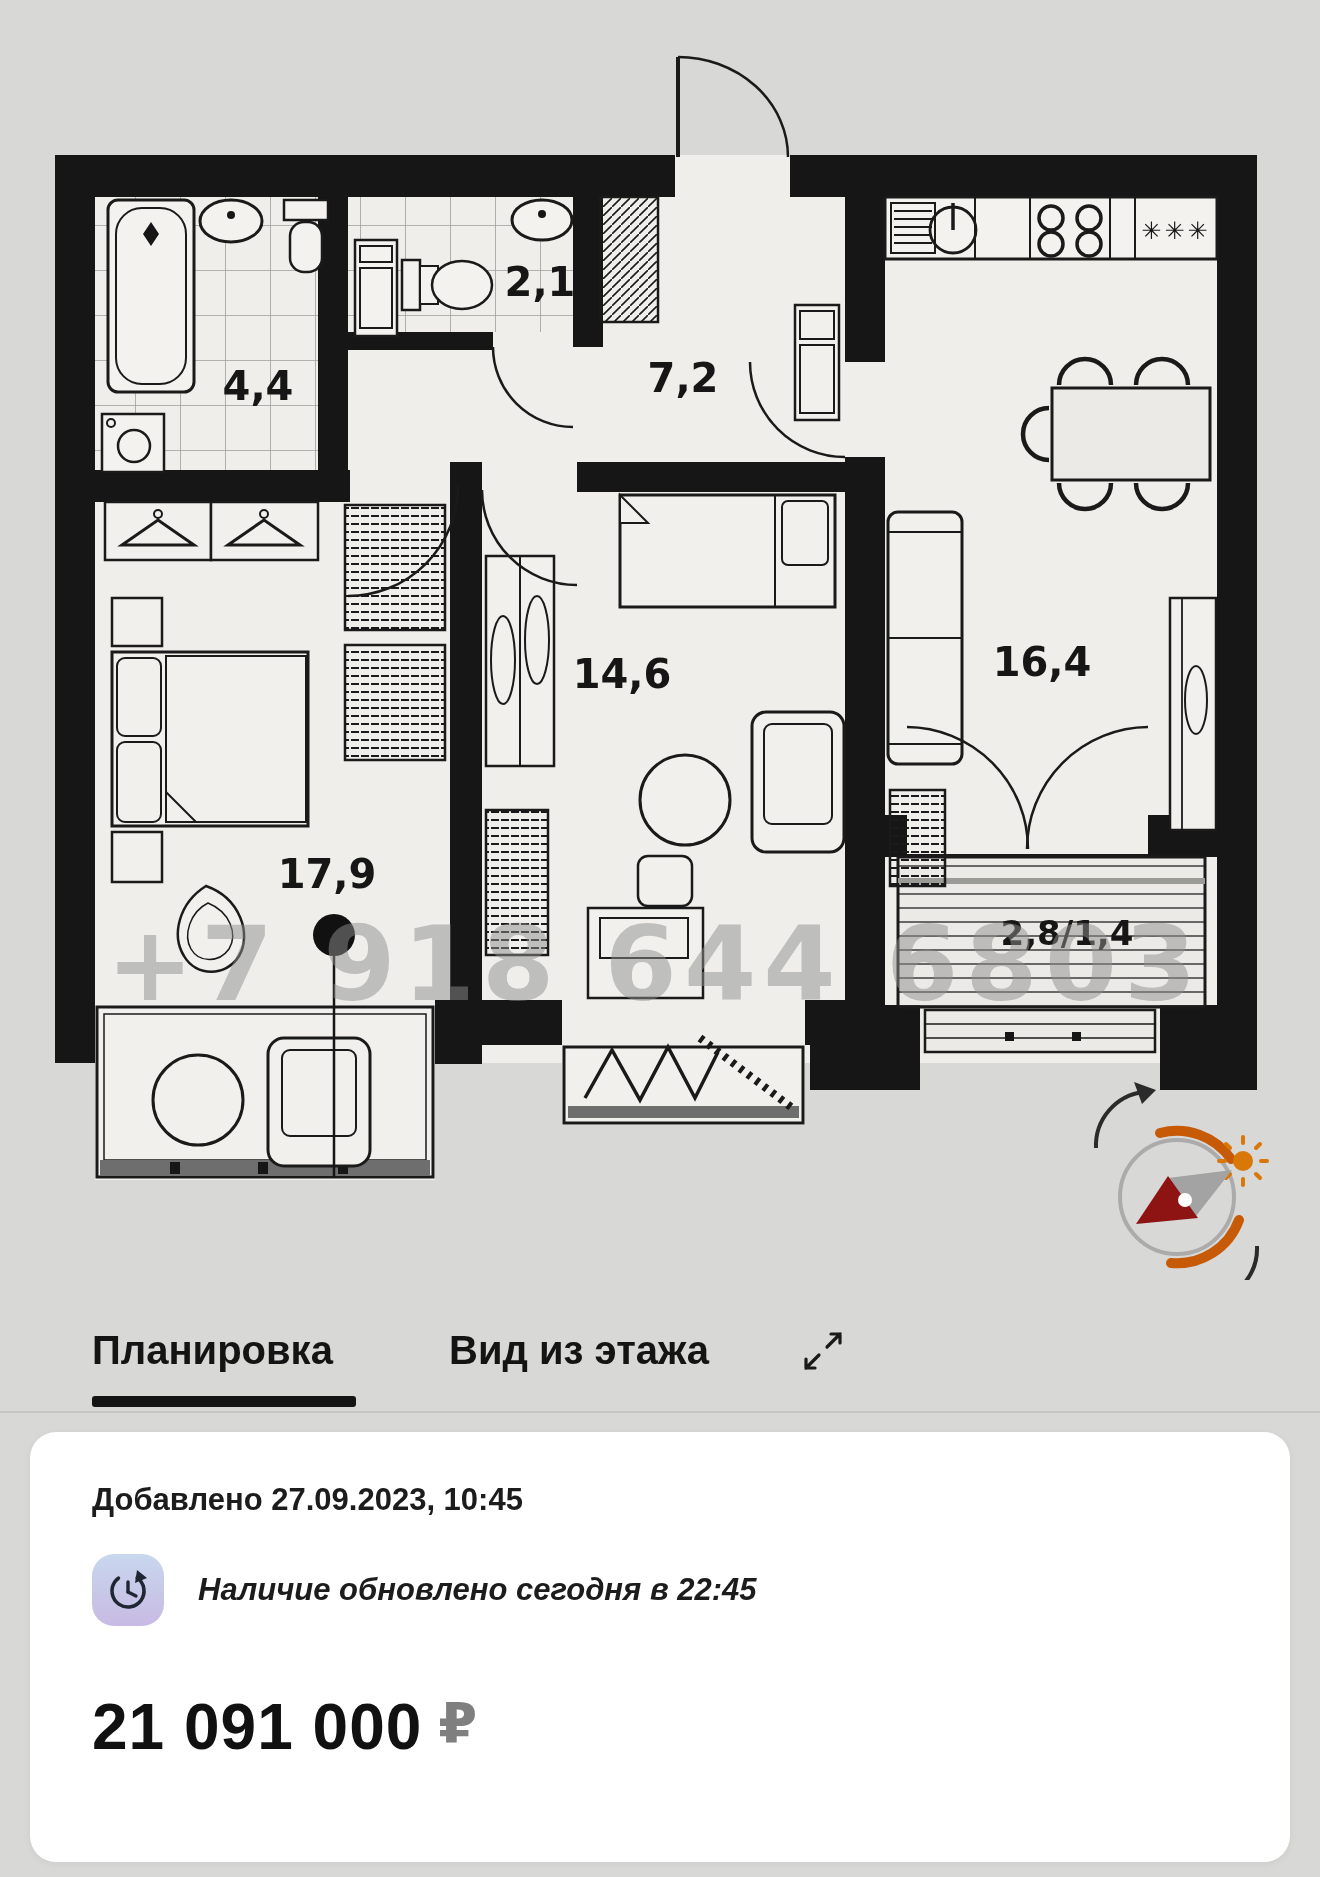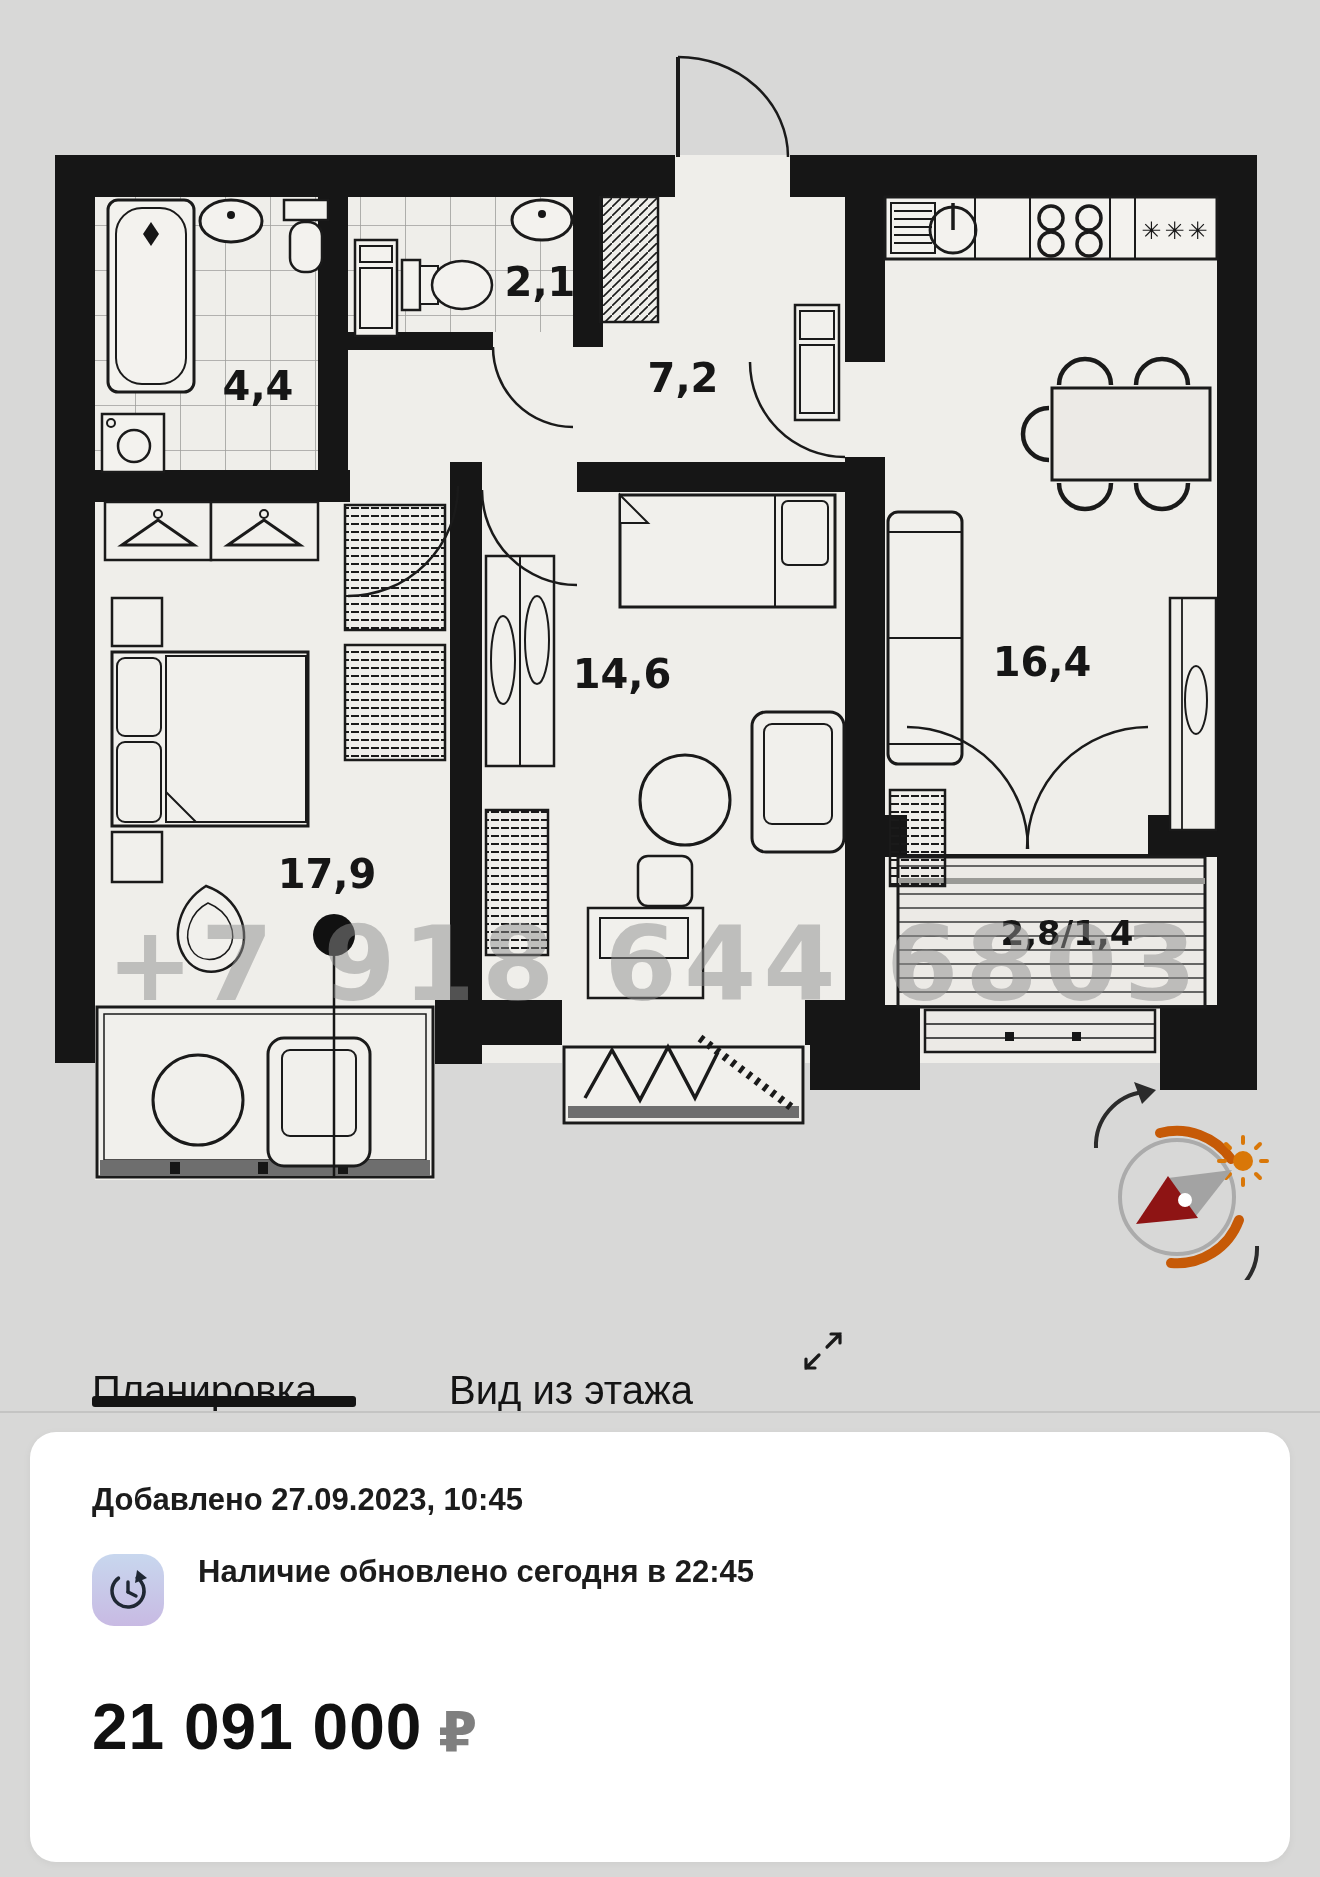--- a/index.html
+++ b/index.html
@@ -4,31 +4,31 @@
 <style>
   html,body{margin:0;padding:0;background:#d8d8d7;}
   .screen{position:relative;width:1320px;height:1877px;background:#d8d8d7;overflow:hidden;
           font-family:"Liberation Sans","DejaVu Sans",sans-serif;}
   .plan-wrap{position:absolute;left:0;top:0;width:1320px;height:1280px;}
   svg text{font-family:"DejaVu Sans","Liberation Sans",sans-serif;}
   .room-label{font-weight:700;font-size:40px;fill:#161616;}
   .balcony-label{font-weight:700;font-size:34px;fill:#161616;}
   .watermark{font-weight:700;font-size:104px;fill:#8f8f8f;opacity:.5;letter-spacing:7px;}
   .stars{font-size:24px;font-weight:700;fill:#161616;letter-spacing:3px;}
-  .tab{position:absolute;top:1368px;font-size:40px;font-weight:400;color:#141414;white-space:nowrap;cursor:pointer;}
+  .tab{position:absolute;top:1328px;font-size:40px;font-weight:700;color:#141414;white-space:nowrap;cursor:pointer;}
   .tab-underline{position:absolute;left:92px;top:1396px;width:264px;height:11px;background:#141414;border-radius:3px;}
   .tabs-divider{position:absolute;left:0;top:1411px;width:1320px;height:2px;background:#c4c4c3;}
   .expand{position:absolute;left:798px;top:1326px;width:50px;height:50px;cursor:pointer;}
   .card{position:absolute;left:30px;top:1432px;width:1260px;height:430px;background:#ffffff;
         border-radius:26px;box-shadow:0 2px 8px rgba(0,0,0,.05);}
   .added{position:absolute;left:62px;top:50px;font-size:31px;font-weight:700;color:#1c1c1c;}
-  .avail-row{position:absolute;left:62px;top:122px;display:flex;align-items:flex-start;}
+  .avail-row{position:absolute;left:62px;top:122px;display:flex;align-items:center;font-style:italic;}
   .badge{width:72px;height:72px;border-radius:22px;flex:0 0 auto;}
   .avail-text{margin-left:34px;font-size:31px;font-weight:700;color:#1c1c1c;white-space:nowrap;}
-  .price-row{position:absolute;left:62px;top:258px;display:flex;align-items:flex-end;}
+  .price-row{position:absolute;left:62px;top:258px;display:flex;align-items:flex-start;}
   .price{font-size:64px;font-weight:800;color:#111;letter-spacing:1px;}
   .currency{font-size:56px;font-weight:700;color:#7f7f7f;margin-left:16px;}
   .price-note{position:absolute;left:62px;top:384px;font-size:30px;font-weight:700;color:#1c1c1c;}
 </style>
 </head>
 <body>
 
 <div class="screen">
 
   <div class="plan-wrap">

